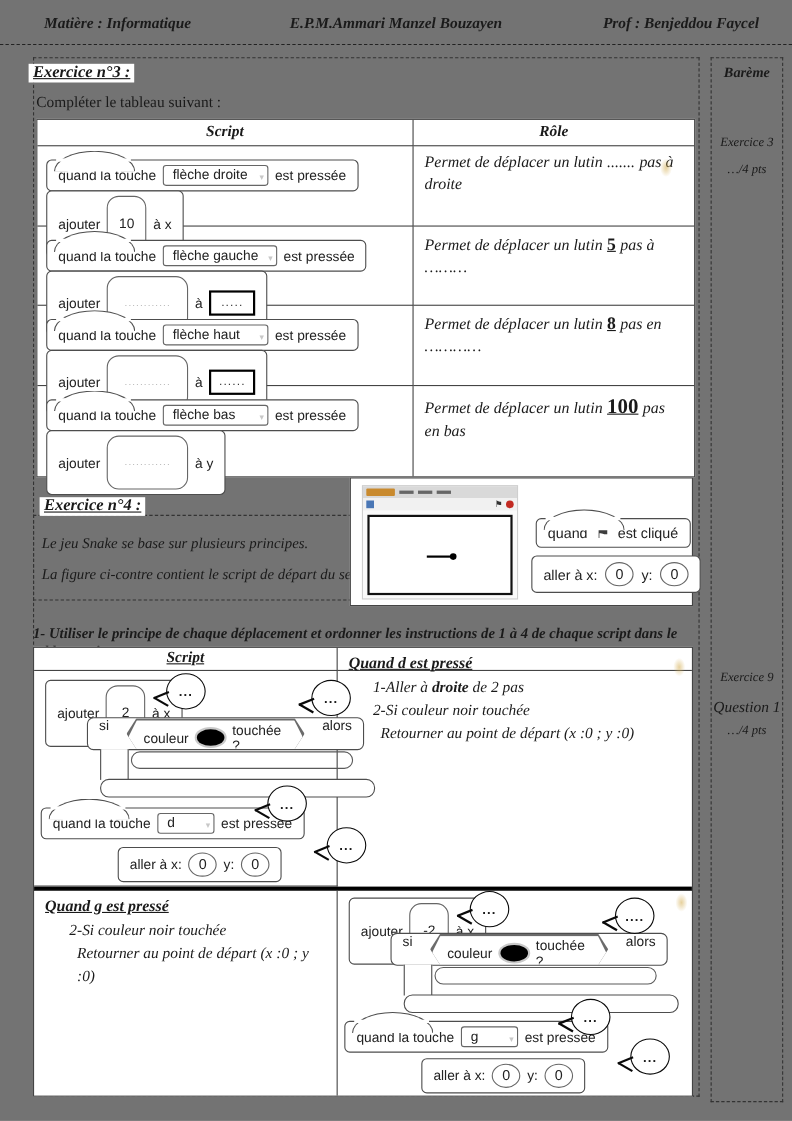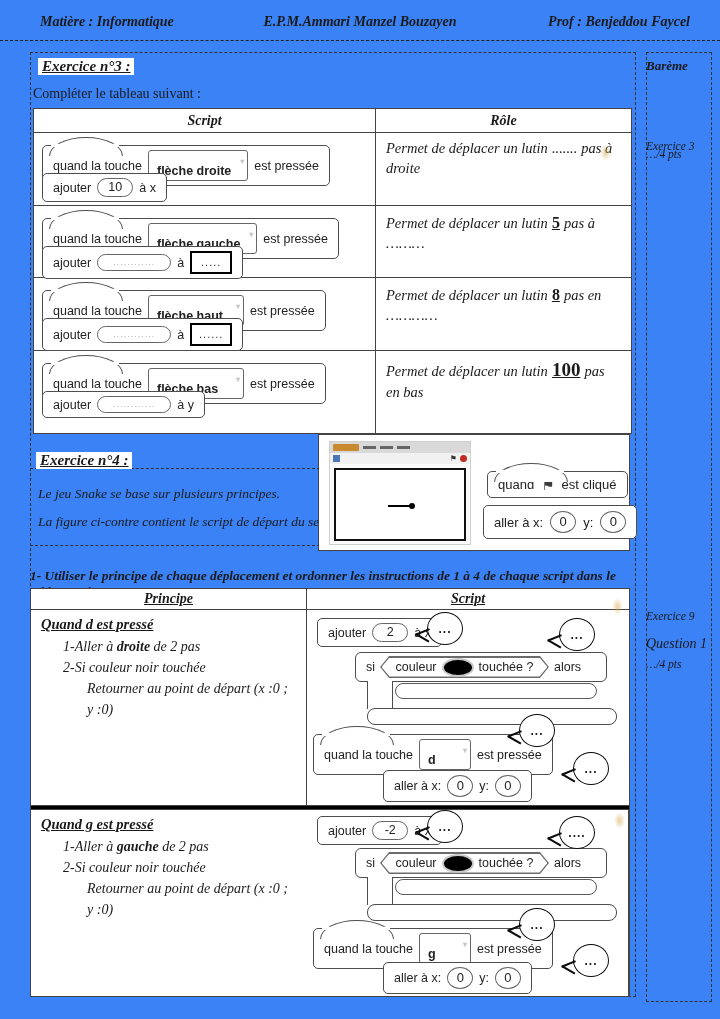--- a/index.html
+++ b/index.html
@@ -1,30 +1,30 @@
 <!DOCTYPE html>
 <html><head>
 <meta charset="utf-8">
 <style>
   * { margin:0; padding:0; box-sizing:border-box; }
   html,body { background:#fff; }
-  .page { position:relative; width:720px; height:1019px; background:#3b82f6; overflow:hidden;
+  .page { position:relative; width:720px; height:1019px; background:#737373; overflow:hidden;
           font-family:"Liberation Serif", serif; color:#1a1a1a; }
 
   
   .hdr { position:absolute; top:14px; font-style:italic; font-size:14px; font-weight:bold; }
   .h-left { left:40px; }
   .h-center { left:0; width:720px; text-align:center; }
   .h-right { right:30px; }
   .hdr-rule { position:absolute; top:40px; left:0; width:720px; border-top:1.6px dashed #222; }
 
   
   .main-frame   { position:absolute; left:30px; top:52px; width:606px; height:945px; border:1.4px dashed #333; }
   .bareme-frame { position:absolute; left:646px; top:52px; width:66px; height:950px; border:1.4px dashed #333; }
-  .bareme-txt { position:absolute; left:646px; width:66px; text-align:left; font-style:italic; }
+  .bareme-txt { position:absolute; left:646px; width:66px; text-align:center; font-style:italic; }
   .bt-title { top:58px; font-weight:bold; font-size:13px; }
   .bt-item  { font-size:11.5px; }
 
   
   .ex-title { position:absolute; font-weight:bold; font-style:italic; font-size:15px;
               text-decoration:underline; background:#fff; padding:0 4px; z-index:3; }
   .ex3-sub { position:absolute; left:33px; top:86px; font-size:14px; }
 
   
   .t1 { position:absolute; left:33px; top:108px; display:grid;
@@ -42,34 +42,34 @@
 
   
   .blk { position:absolute; display:inline-flex; align-items:center; gap:6px; background:#fff;
          border:1.5px solid #4d4d4d; border-radius:5px; padding:4px 10px;
          font-family:"Liberation Sans", sans-serif; font-size:12.5px; color:#222; white-space:nowrap; }
   .hat::before { content:""; position:absolute; top:-9px; left:6px; width:72px; height:18px;
                  background:#fff; border:1.5px solid #4d4d4d; border-bottom:none;
                  border-radius:50% 50% 0 0 / 100% 100% 0 0; }
   .hat::after  { content:""; position:absolute; top:-1.8px; left:8px; width:68px; height:3px; background:#fff; }
   .dd { position:relative; border:1.3px solid #666; border-radius:3px; min-width:96px;
-        line-height:17px; padding:12px 16px 0 8px; text-align:left;font-weight:bold; }
+        line-height:17px; padding:0 16px 0 8px; text-align:left; }
   .dd::after { content:"▾"; position:absolute; right:3px; top:2px; font-size:8px; color:#c8c8c8; }
   .oval { border:1.3px solid #666; border-radius:11px; min-width:36px; line-height:17px;
-          padding:0 9px; text-align:center; }
+          padding:16px 9px; text-align:center; }
   .oval.dots { color:#b5b5b5; font-size:9px; letter-spacing:1px; min-width:74px; line-height:15px; }
   .oval.circ { border-radius:50%; min-width:26px; line-height:20px; padding:0 7px; font-size:13px; }
   .ansbox { border:2px solid #000; min-width:42px; height:23px; line-height:19px; text-align:center;
             font-size:11px; letter-spacing:1px; color:#333; }
   .flag-glyph { font-size:15px; color:#3d3d3d; line-height:14px; }
 
   
   .ifb { position:absolute; width:262px; height:76px; font-family:"Liberation Sans", sans-serif; font-size:12.5px; color:#222; }
   .if-top { position:absolute; top:0; left:0; width:252px; height:30px; border:1.5px solid #4d4d4d;
-            border-radius:6px; background:#fff; display:flex; align-items:center; gap:5px; padding:0 10px; }
+            border-radius:6px; background:#fff; display:flex; gap:16px; padding:0 10px; }
   .hexo { background:#6b6b6b; padding:1.5px;
           clip-path:polygon(9px 0,calc(100% - 9px) 0,100% 50%,calc(100% - 9px) 100%,9px 100%,0 50%); }
   .hexi { background:#fff; display:flex; align-items:center; gap:7px; padding:2px 14px;
           clip-path:polygon(8px 0,calc(100% - 8px) 0,100% 50%,calc(100% - 8px) 100%,8px 100%,0 50%); }
   .cdot { width:28px; height:15px; background:#000; border-radius:50%; box-shadow:0 0 0 2px #c9c9c9; }
   .if-spine  { position:absolute; top:29px; left:12px; width:26px; height:28px;
                border-left:1.5px solid #4d4d4d; border-right:1.5px solid #4d4d4d; background:#fff; }
   .if-slot   { position:absolute; top:31px; left:40px; width:202px; height:16px;
                border:1.4px solid #5a5a5a; border-radius:8px; }
   .if-bottom { position:absolute; top:56px; left:12px; width:250px; height:17px;
@@ -110,21 +110,21 @@
         border:1px solid #444; background:#fff; }
   .t2 > div { border-right:1px solid #444; border-bottom:1px solid #444; }
   .t2 > div:nth-child(2n) { border-right:none; }
   .t2 .t2-div { grid-column:1 / 3; background:#000; border-right:none; }
   .t2 > div:nth-last-child(-n+2) { border-bottom:none; }
   .t2h { text-align:center; font-style:italic; font-weight:bold; font-size:14px;
          text-decoration:underline; line-height:20px; }
   .p-cell { padding:4px 10px; font-style:italic; font-size:14px; line-height:1.5; }
   .p-title { font-weight:bold; text-decoration:underline; font-size:14.5px; }
   .p-ind1 { margin-left:22px; }
-  .p-ind2 { margin-left:46px; }
+  .p-ind2 { margin-left:29px; }
   .p-dir { font-weight:bold; }
   .s-cell { position:relative; }
 
   
   .pos-hat { left:8px; top:12px; }
   .pos-add { left:8px; top:40px; }
 
   
   .ra-add  { left:10px;  top:8px; }
   .ra-badd { left:120px; top:2px; }
@@ -153,27 +153,27 @@
 <div class="page">
 
   <div class="hdr h-left">Matière : Informatique</div>
   <div class="hdr h-center">E.P.M.Ammari Manzel Bouzayen</div>
   <div class="hdr h-right">Prof : Benjeddou Faycel</div>
   <div class="hdr-rule"></div>
 
   <div class="main-frame"></div>
   <div class="bareme-frame"></div>
   <div class="bareme-txt bt-title" style="top:58px">Barème</div>
-  <div class="bareme-txt bt-item" style="top:140px">Exercice 3</div>
+  <div class="bareme-txt bt-item" style="top:124px">Exercice 3</div>
   <div class="bareme-txt bt-item" style="top:148px">…/4 pts</div>
   <div class="bareme-txt bt-item" style="top:610px">Exercice 9</div>
   <div class="bareme-txt bt-item" style="top:636px; font-size:14px">Question 1</div>
   <div class="bareme-txt bt-item" style="top:658px">…/4 pts</div>
 
-  <div class="ex-title" style="left:38px; top:58px">Exercice n°3 :</div>
+  <div class="ex-title" style="left:26px; top:58px">Exercice n°3 :</div>
   <div class="ex3-sub">Compléter le tableau suivant :</div>
 
   <div class="t1">
     <div class="t1h">Script</div>
     <div class="t1h">Rôle</div>
 
     <div class="script-cell">
       <div class="blk hat pos-hat">
         <span>quand la touche</span>
         <span class="dd"><span>flèche droite</span></span>
@@ -273,21 +273,20 @@
       <span>aller à x:</span>
       <span class="oval circ">0</span>
       <span>y:</span>
       <span class="oval circ">0</span>
     </div>
   </div>
 
   <div class="q1">1- Utiliser le principe de chaque déplacement et ordonner les instructions de 1 à 4 de chaque script dans le tableau suivant :</div>
 
   <div class="t2">
-    <div class="t2h">Principe</div>
     <div class="t2h">Script</div>
 
     <div class="p-cell">
       <div class="p-title">Quand  d  est pressé</div>
       <div class="p-ind1">
         <span>1-Aller à</span> <span class="p-dir">droite</span> <span>de 2 pas</span>
       </div>
       <div class="p-ind1">2-Si couleur noir touchée</div>
       <div class="p-ind2">Retourner au point de départ (x :0 ; y :0)</div>
     </div>
@@ -336,23 +335,20 @@
       </div>
       <div class="bubble ra-bgoto">
           <span>...</span>
         </div>
     </div>
 
     <div class="t2-div"></div>
 
     <div class="p-cell">
       <div class="p-title">Quand  g  est pressé</div>
-      <div class="p-ind1">
-        <span>1-Aller à</span> <span class="p-dir">gauche</span> <span>de 2 pas</span>
-      </div>
       <div class="p-ind1">2-Si couleur noir touchée</div>
       <div class="p-ind2">Retourner au point de départ (x :0 ; y :0)</div>
     </div>
 
     <div class="s-cell">
       <div class="blk rb-add">
         <span>ajouter</span>
         <span class="oval">-2</span>
         <span>à x</span>
       </div>

